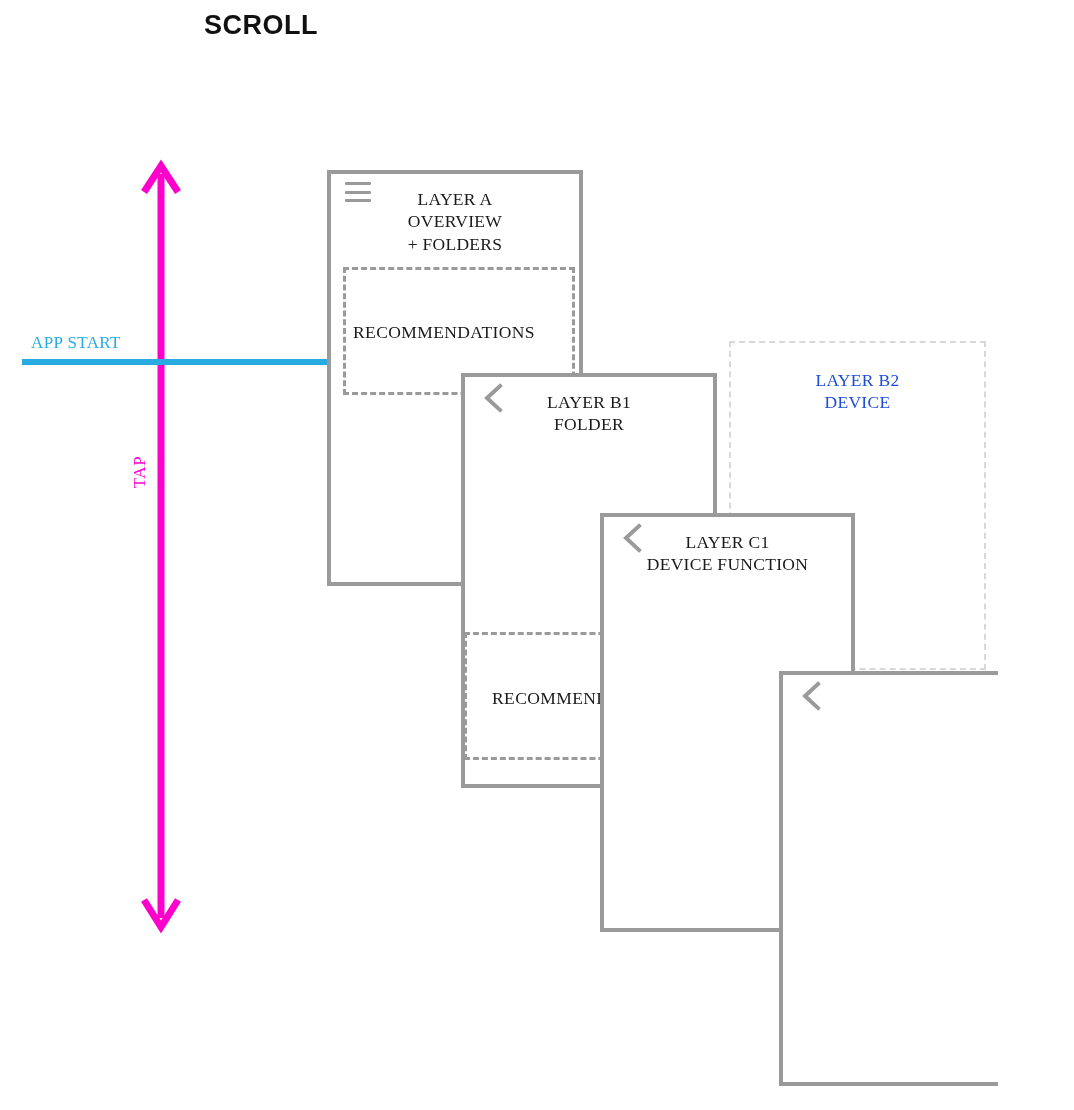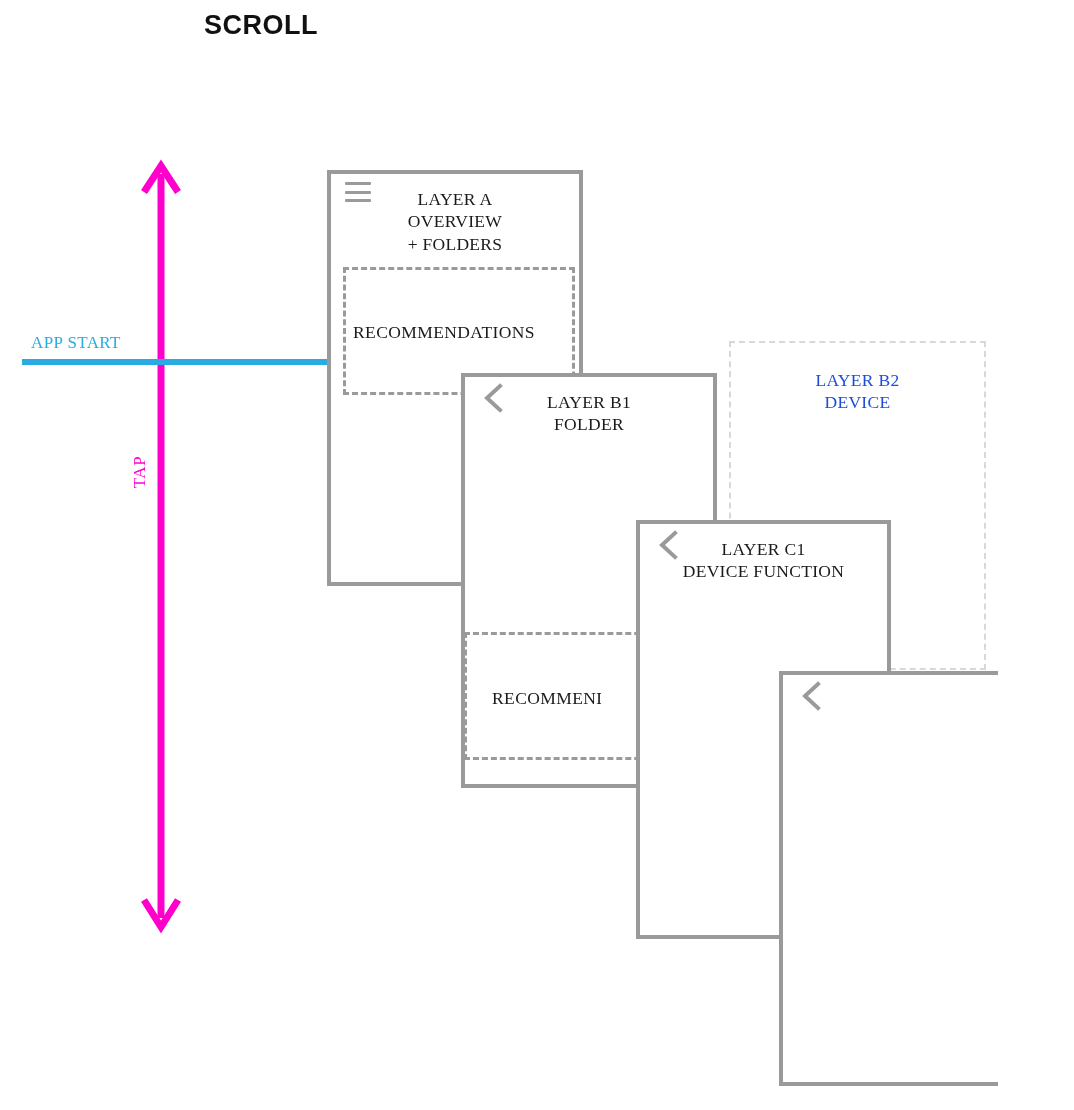--- a/index.html
+++ b/index.html
@@ -203,21 +203,21 @@
       <div class="panel-title">LAYER B1
 FOLDER</div>
     </div>
   </div>
 
   <div class="rec-band" style="left:464px; top:632px; width:230px; height:128px;"></div>
   <div class="rec-clip" style="left:464px; top:688px; width:137px; height:26px;">
     <div class="rec-label" style="left:28px; top:0px;">RECOMMENDATIONS</div>
   </div>
 
-  <div class="panel" style="left:636px; top:513px; width:255px; height:419px;margin-top:7px;">
+  <div class="panel" style="left:600px; top:513px; width:255px; height:419px;">
     <svg class="chevron" viewBox="0 0 26 34">
       <polyline points="19,5 6,17 19,29" fill="none" stroke="#9a9a9a" stroke-width="4" stroke-linecap="square" stroke-linejoin="miter"></polyline>
     </svg>
     <div class="panel-header">
       <div class="panel-title">LAYER C1
 DEVICE FUNCTION</div>
     </div>
   </div>
 
   <div class="panel" style="left:779px; top:671px; width:255px; height:415px;">

